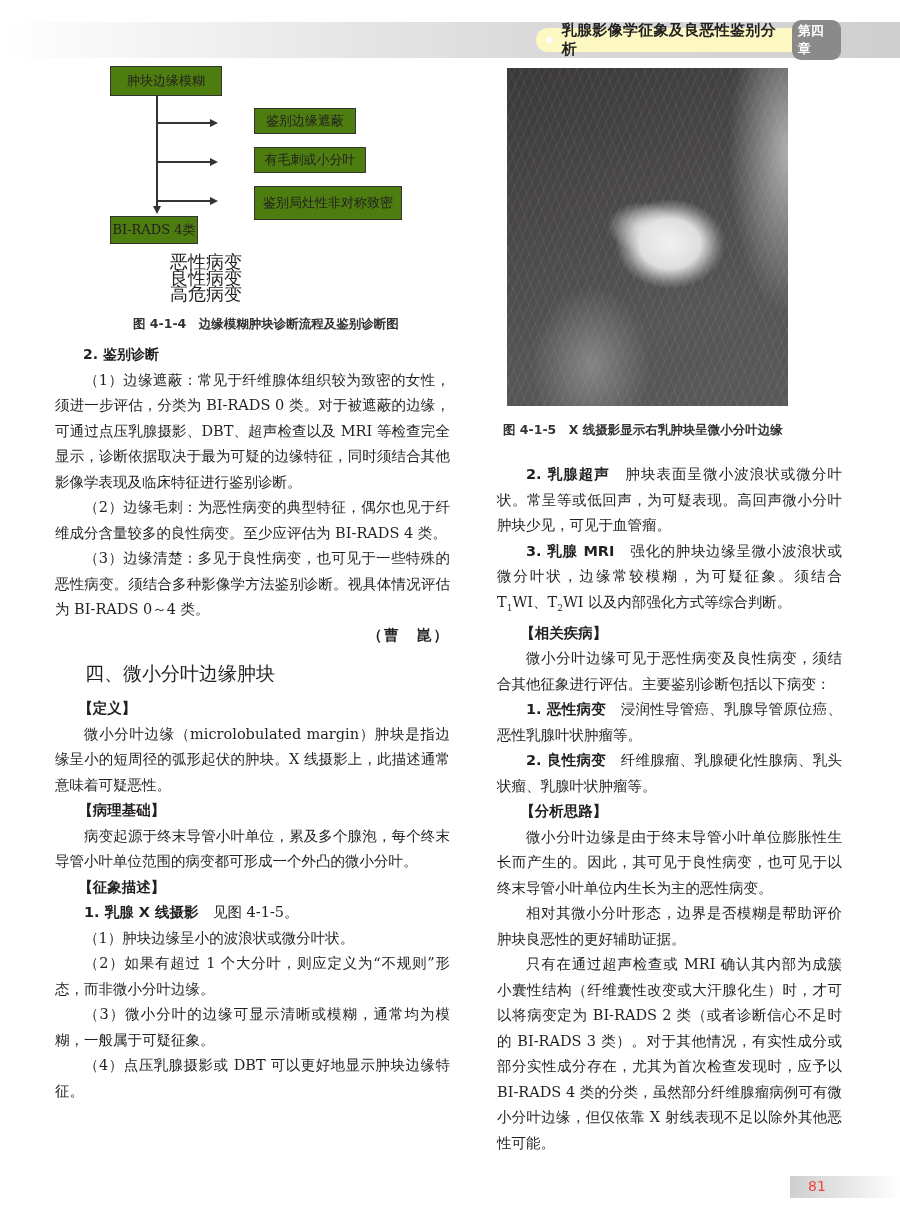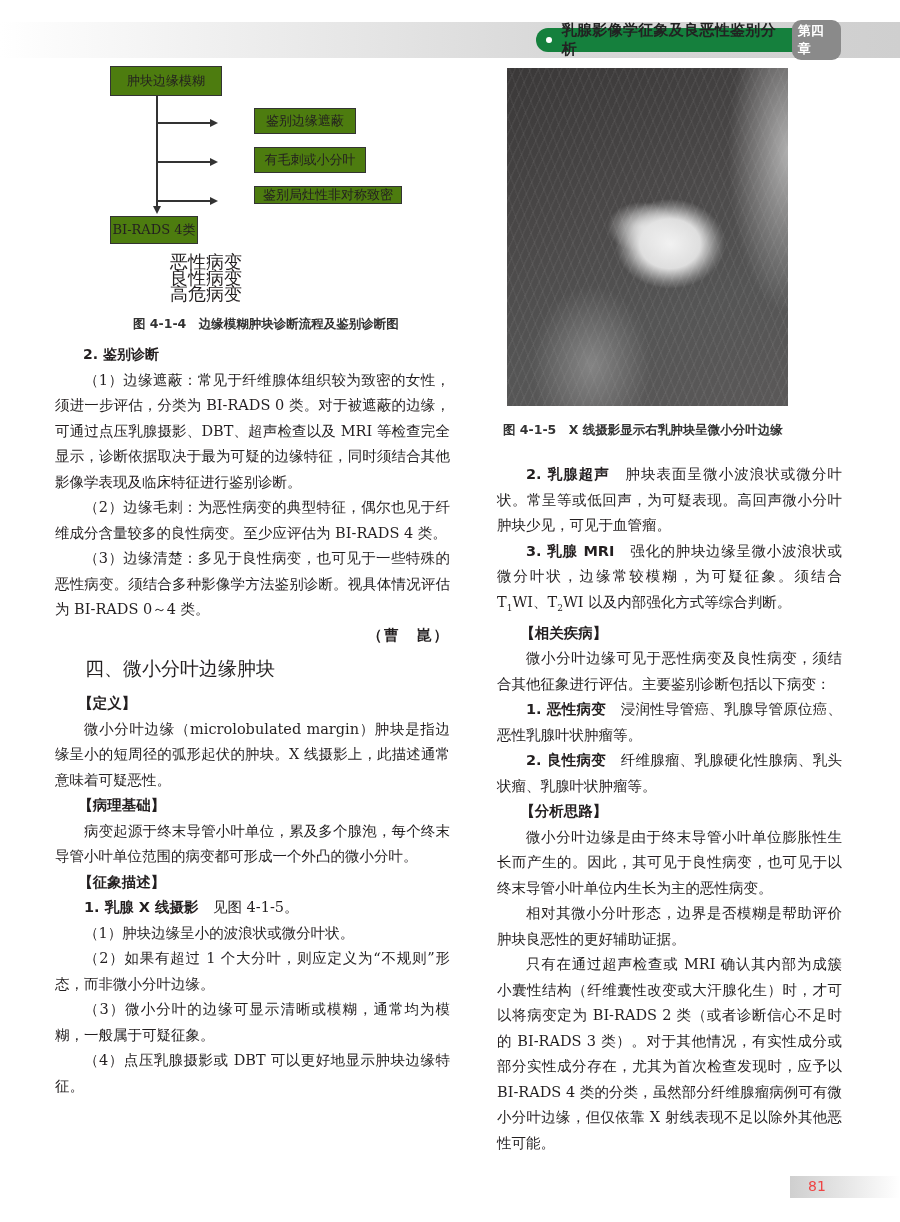--- a/index.html
+++ b/index.html
@@ -6,40 +6,40 @@
   body {
     width: 900px; height: 1222px; background: #ffffff; position: relative; overflow: hidden;
     font-family: "DejaVu Serif", "Liberation Serif", serif; color: #231f20;
   }
   .header-bar {
     position: absolute; left: 0; top: 22px; width: 900px; height: 36px;
     background: linear-gradient(to right, #ffffff 0%, #f2f2f2 20%, #d9d9d9 60%, #cfcfcf 100%);
   }
   .header-pill {
     position: absolute; left: 536px; top: 28px; height: 24px; width: 305px;
-    background: #15803d; border-radius: 12px;
+    background: #fef9c3; border-radius: 12px;
     display: flex; align-items: center; padding-left: 10px; box-sizing: border-box;
   }
   .header-dot { width: 6px; height: 6px; background: #fff; border-radius: 50%; margin-right: 10px; }
   .header-title { font-family: "DejaVu Sans", sans-serif; font-weight: bold; font-size: 15px; color: #222; letter-spacing: 0.3px; }
   .chapter-badge {
     margin-left: 10px; background: #8a8a8a; color: #fff; font-family: "DejaVu Sans", sans-serif;
     font-weight: bold; font-size: 13px; border-radius: 9px; padding: 2px 6px;
   }
   .col { position: absolute; font-size: 14.5px; line-height: 25.5px; }
   .col-left { left: 55px; width: 395px; }
   .col-right { left: 497px; width: 345px; }
   p { margin: 0; text-align: justify; }
   .indent { text-indent: 2em; }
   .subhead { text-indent: 2em; font-weight: bold; font-family: "DejaVu Sans", sans-serif; font-size: 14px; }
   .bracket-head { text-indent: 1.6em; font-family: "DejaVu Sans", sans-serif; font-weight: bold; font-size: 14.5px; }
   .lead { font-family: "DejaVu Sans", sans-serif; font-weight: bold; margin-top: 39px; }
   .author { text-align: right; font-family: "DejaVu Sans", sans-serif; font-weight: bold; letter-spacing: 2px; }
   .section-title {
-    font-family: "DejaVu Sans", sans-serif; font-size: 19px; line-height: 30px; padding-left: 30px; margin: 5px 0 8px 0;
+    font-family: "DejaVu Sans", sans-serif; font-size: 19px; line-height: 30px; padding-left: 30px; margin: 10px 0 8px 0;
   }
   
   .flow { position: absolute; left: 110px; top: 66px; width: 330px; height: 240px; }
   .box {
     position: absolute; border: 1.5px solid #333; background: #4d7c0f; font-size: 13px;
     display: flex; align-items: center; justify-content: center; box-sizing: border-box;
   }
   .vline { position: absolute; background: #333; }
   .hline { position: absolute; background: #333; height: 1.5px; }
   .arrow-r { position: absolute; width: 0; height: 0; border-top: 4px solid transparent; border-bottom: 4px solid transparent; border-left: 8px solid #333; }
@@ -82,21 +82,21 @@
   <div class="hline" style="left:46px;top:56px;width:56px;"></div>
   <div class="arrow-r" style="left:100px;top:53px;"></div>
   <div class="box" style="left:144px;top:42px;width:102px;height:26px;">鉴别边缘遮蔽</div>
 
   <div class="hline" style="left:46px;top:95px;width:56px;"></div>
   <div class="arrow-r" style="left:100px;top:92px;"></div>
   <div class="box" style="left:144px;top:81px;width:112px;height:26px;">有毛刺或小分叶</div>
 
   <div class="hline" style="left:46px;top:134px;width:56px;"></div>
   <div class="arrow-r" style="left:100px;top:131px;"></div>
-  <div class="box" style="left:144px;top:120px;width:148px;height:18px;">鉴别局灶性非对称致密</div>
+  <div class="box" style="left:144px;top:120px;width:148px;height:34px;">鉴别局灶性非对称致密</div>
 
   <div class="box" style="left:0;top:150px;width:88px;height:28px;">BI-RADS 4类</div>
   <div class="outcomes">
     <div>恶性病变</div>
     <div>良性病变</div>
     <div>高危病变</div>
   </div>
 </div>
 <div class="caption" style="left:133px;top:316px;">图 4-1-4　边缘模糊肿块诊断流程及鉴别诊断图</div>
 

